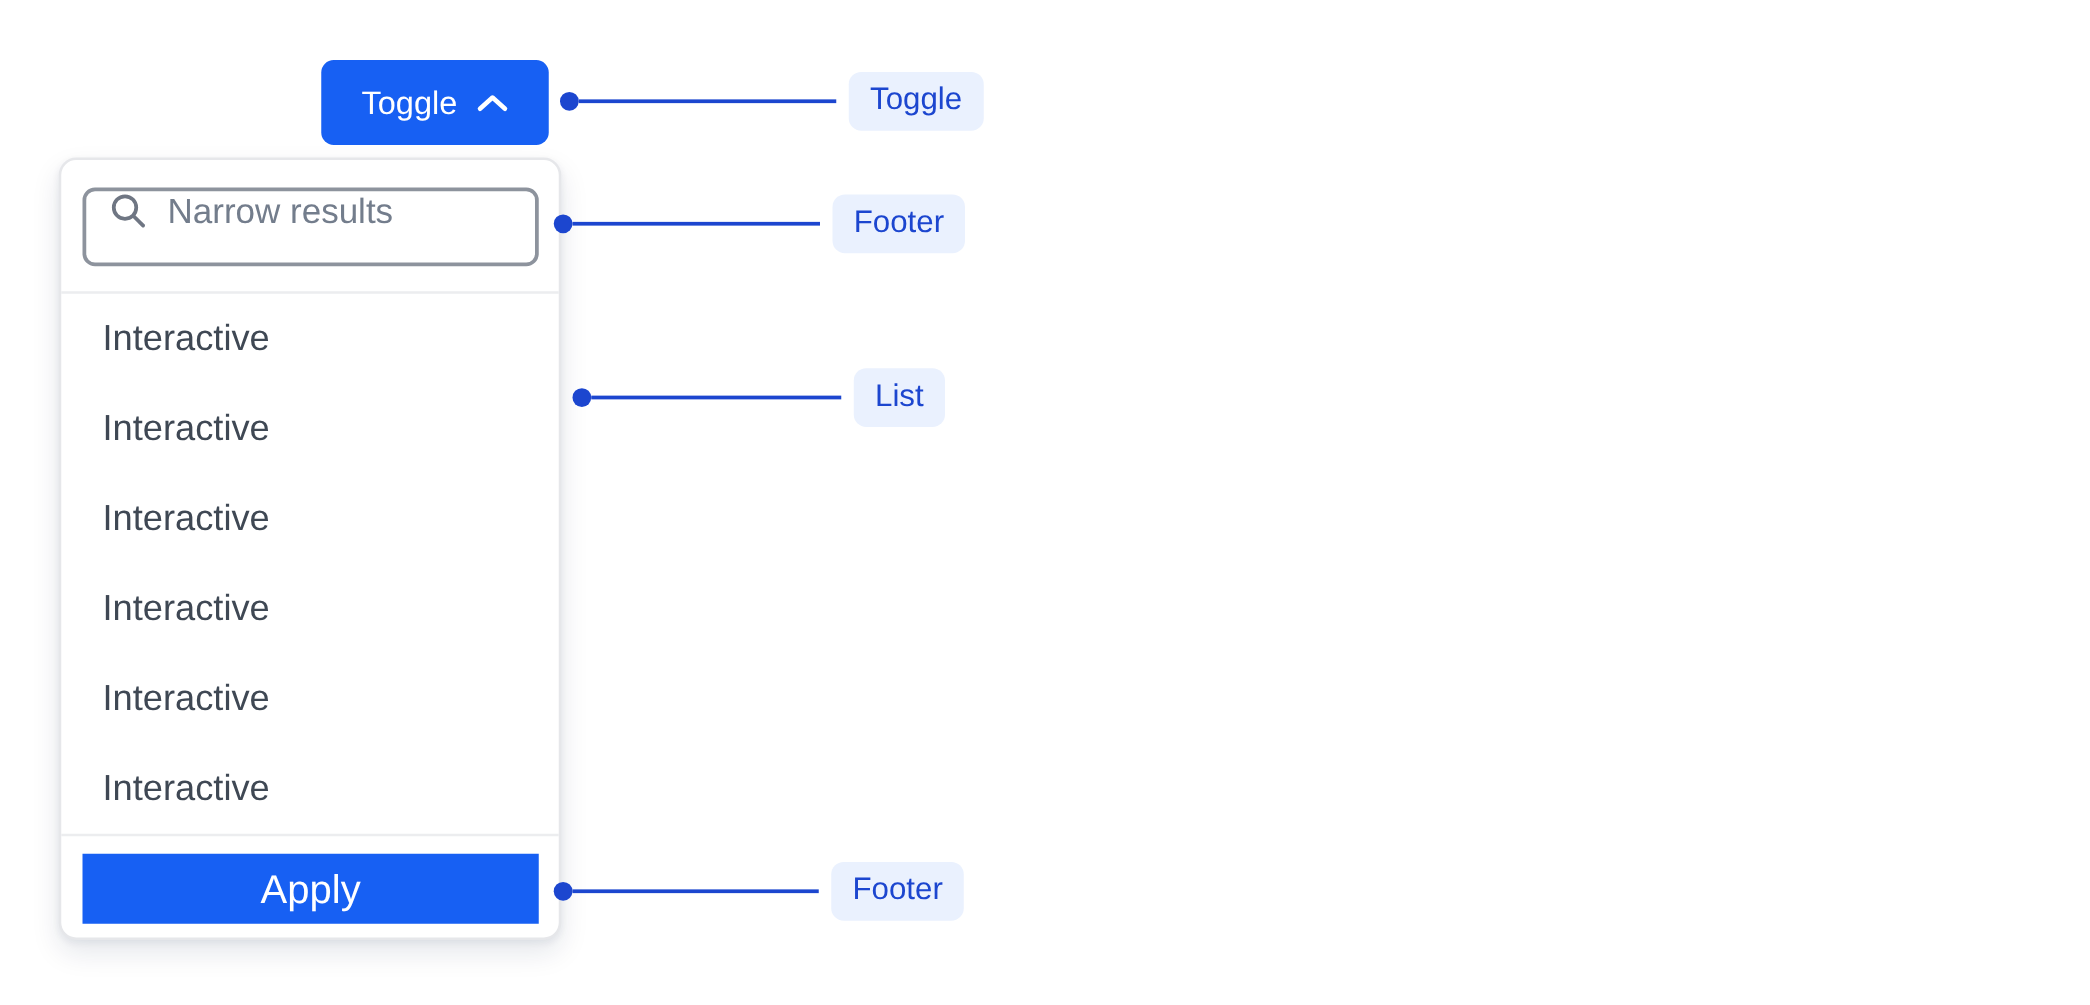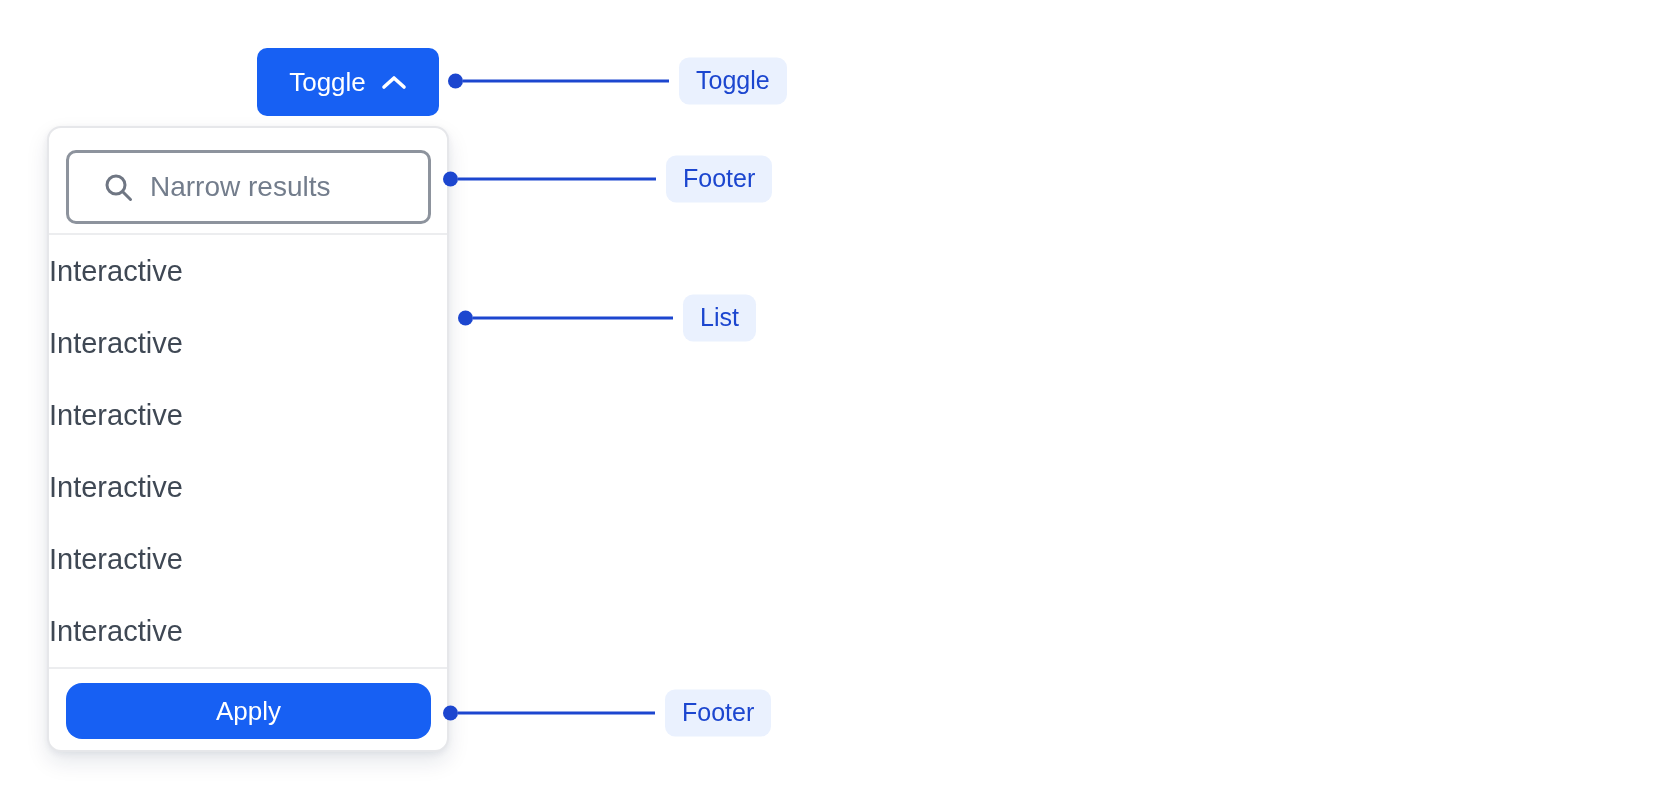--- a/index.html
+++ b/index.html
@@ -38,43 +38,43 @@
     position:absolute;left:47px;top:126px;width:402px;height:626px;
     background:#fff;border:2px solid var(--panel-border);border-radius:14px;
     box-shadow:0 10px 22px rgba(9,30,66,0.10),0 2px 6px rgba(9,30,66,0.06);
     display:flex;flex-direction:column;
   }
   .panel-header{
     height:107px;flex:0 0 auto;border-bottom:2px solid var(--divider);
     padding:22px 16px 0 17px;
   }
   .search-box{
-    height:74px;border:3px solid var(--input-border);border-radius:10px;
-    display:flex;align-items:center;padding:0 34px;gap:16px;background:#fff;
+    height:63px;border:3px solid var(--input-border);border-radius:10px;
+    display:flex;align-items:flex-start;padding:0 18px;gap:16px;background:#fff;
   }
   .search-box svg{width:31px;height:31px;flex:0 0 auto;display:block;}
   .search-input{
     flex:1;min-width:0;border:none;outline:none;background:transparent;
     font-size:28px;color:#2B3544;font-family:inherit;
   }
   .search-input::placeholder{color:var(--placeholder-text);opacity:1;}
 
   .panel-list{flex:1 1 auto;display:flex;flex-direction:column;}
   .list-item{
-    height:72px;display:flex;align-items:center;
+    height:72px;display:flex;align-items:center;padding-left:33px;
     font-size:29px;color:var(--list-text);cursor:pointer;
   }
 
   .panel-footer{
     flex:0 0 auto;border-top:2px solid var(--divider);
     padding:14px 16px 13px 17px;
   }
   .apply-btn{
     width:100%;height:56px;background:var(--primary-blue);border:none;
-    border-radius:16px;color:#fff;font-size:26px;font-weight:500;
+    border-radius:0;color:#fff;font-size:32px;font-weight:500;
     cursor:pointer;font-family:inherit;display:flex;align-items:center;justify-content:center;
   }
 
   
   .annotation{
     position:absolute;display:flex;align-items:center;
     transform:translateY(-50%);white-space:nowrap;
   }
   .annotation .dot{
     width:15px;height:15px;border-radius:50%;

